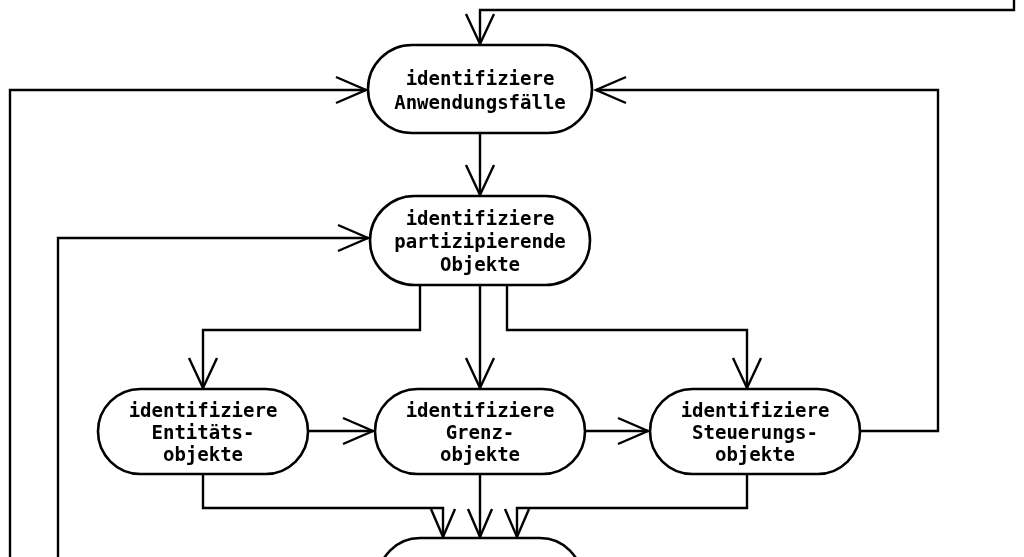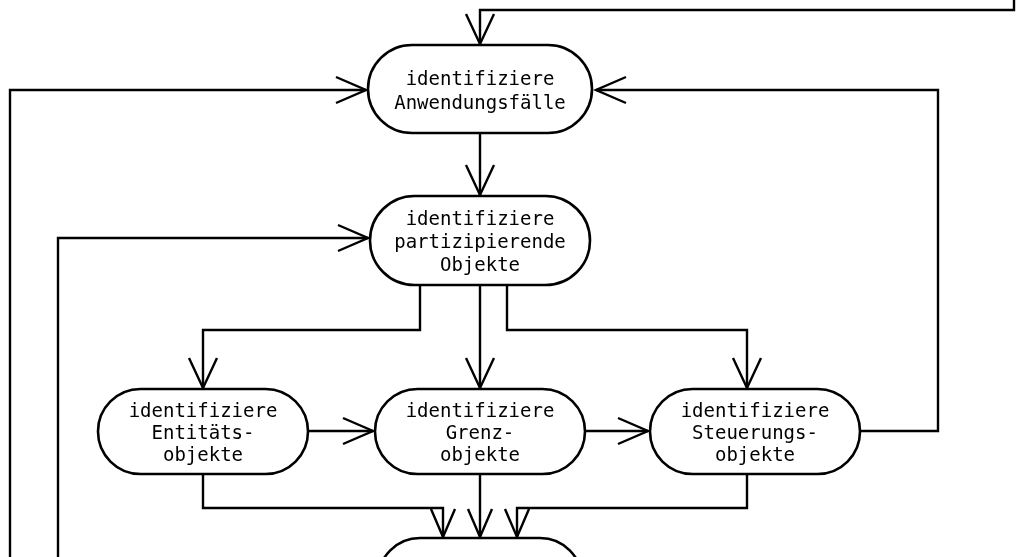--- a/index.html
+++ b/index.html
@@ -9,20 +9,21 @@
   }
   body {
     font-family: "DejaVu Sans Mono", "Liberation Mono", monospace;
   }
   #canvas {
     position: relative;
     width: 1024px;
     height: 557px;
     background: #ffffff;
     overflow: hidden;
+    font-weight: bold;
   }
   #diagram-svg {
     display: block;
     width: 1024px;
     height: 557px;
   }
   .node-shape {
     fill: #ffffff;
     stroke: #000000;
     stroke-width: 2.6;

